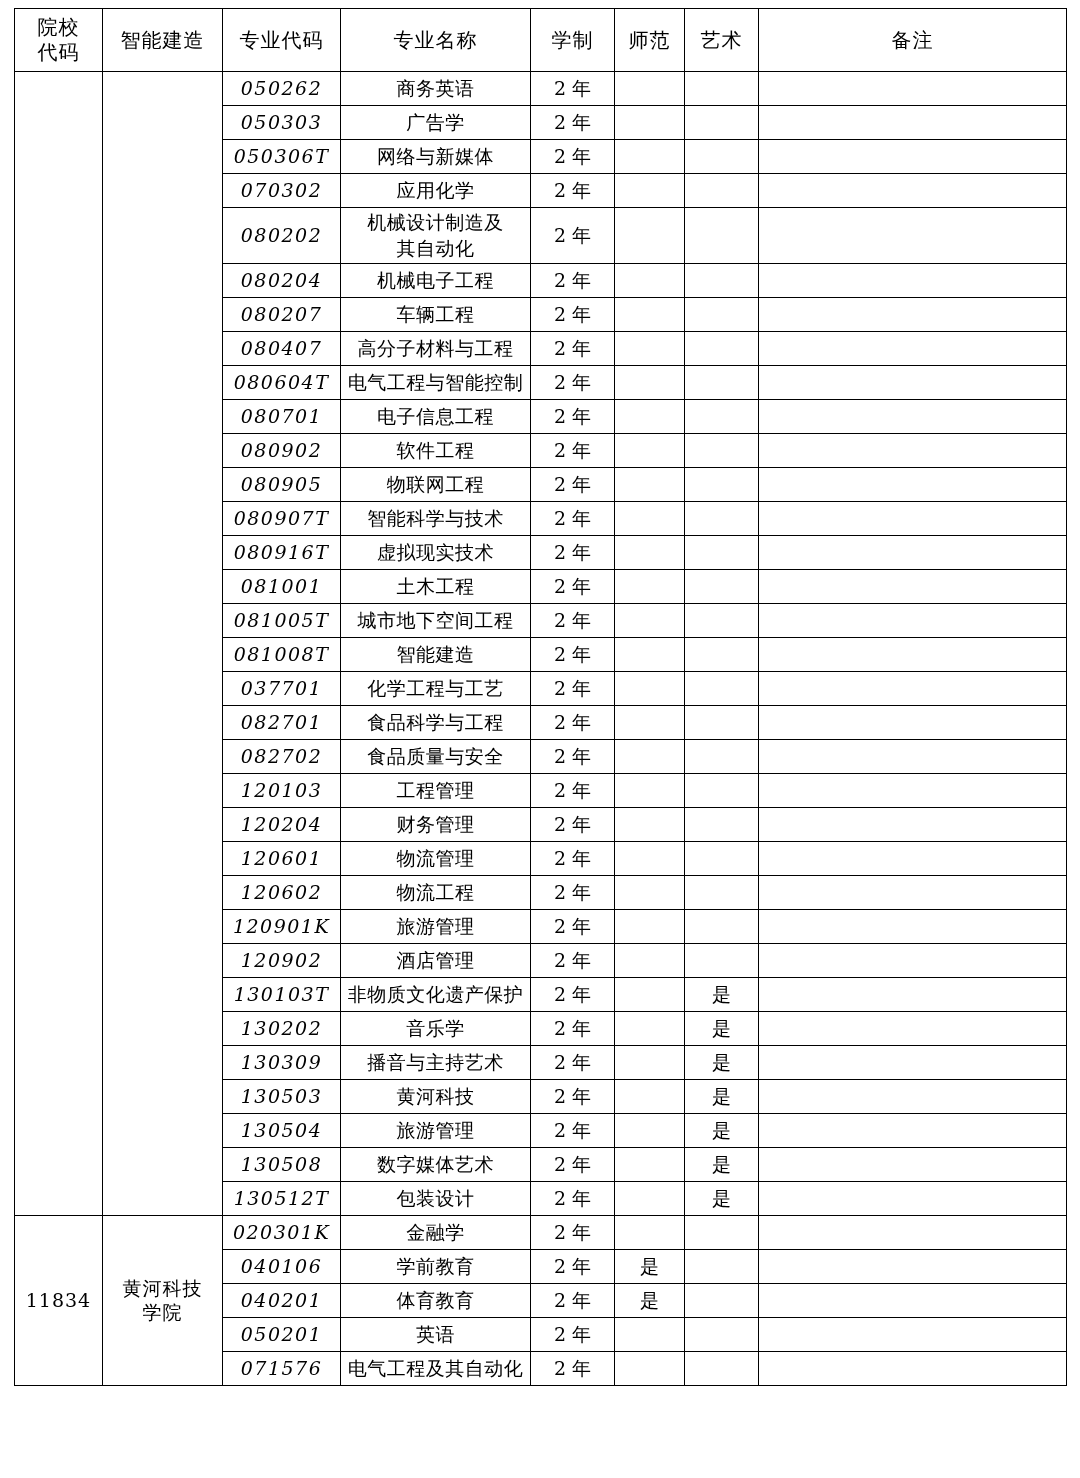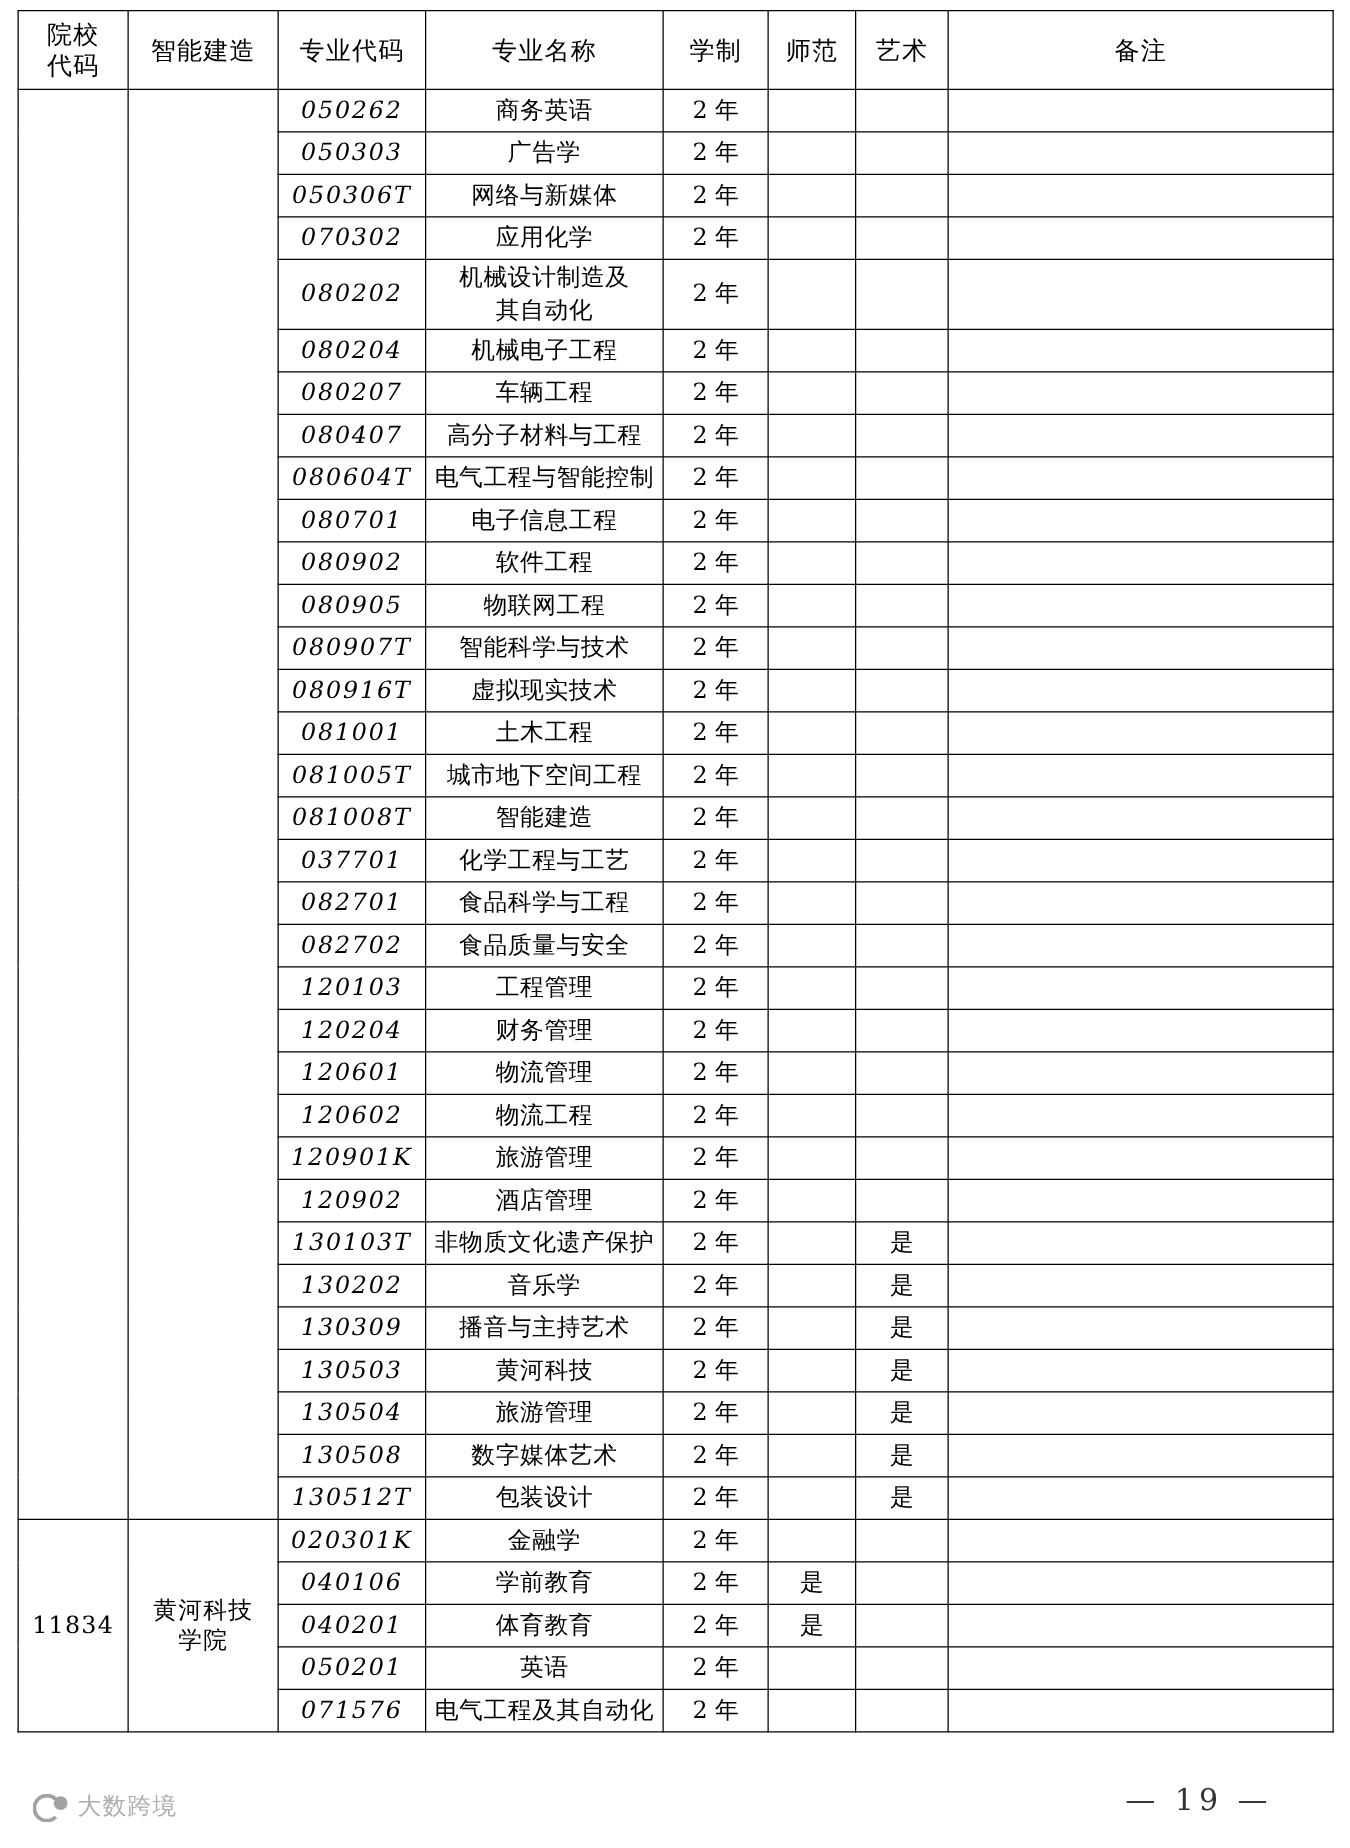--- a/index.html
+++ b/index.html
@@ -481,24 +481,14 @@
         <td class="code-cell">071576</td>
         <td class="major-name">电气工程及其自动化</td>
         <td>2 年</td>
         <td></td>
         <td></td>
         <td></td>
       </tr>
     </tbody>
   </table>
 
-  <div class="footer">
-    <div class="watermark">
-      <span class="wm-logo">
-        <span class="ring"></span>
-          <span class="dot"></span>
-      </span>
-      <span class="wm-text">大数跨境</span>
-    </div>
-    <div class="page-number">— 19 —</div>
-  </div>
 
 </div>
 
 </body></html>

